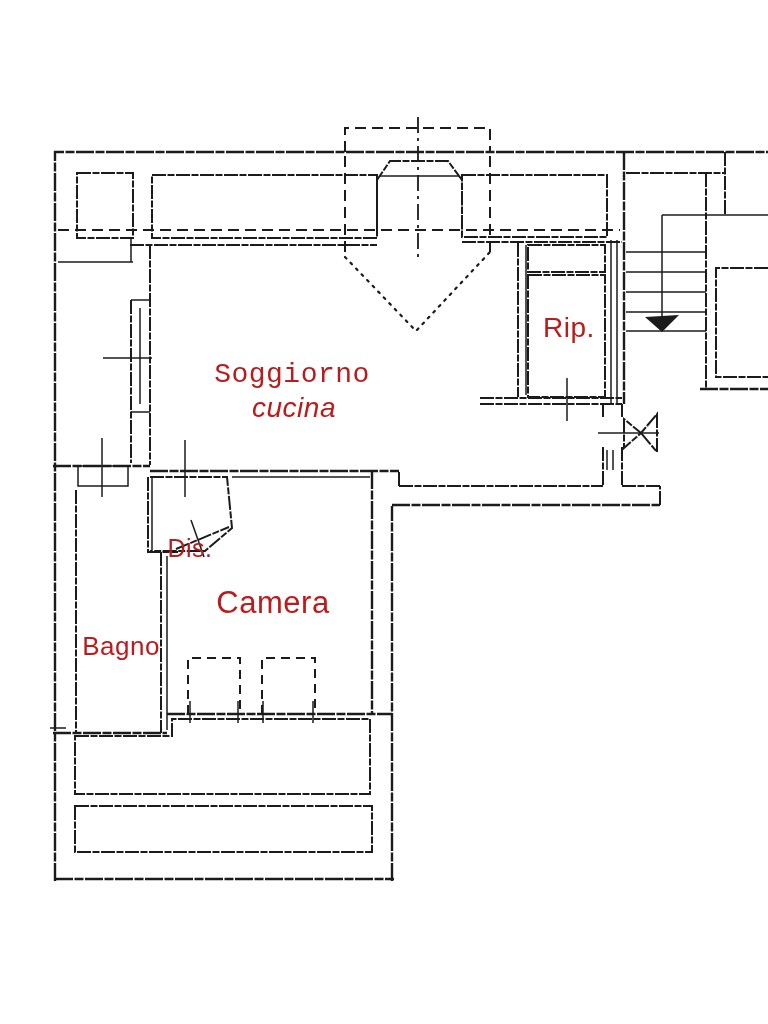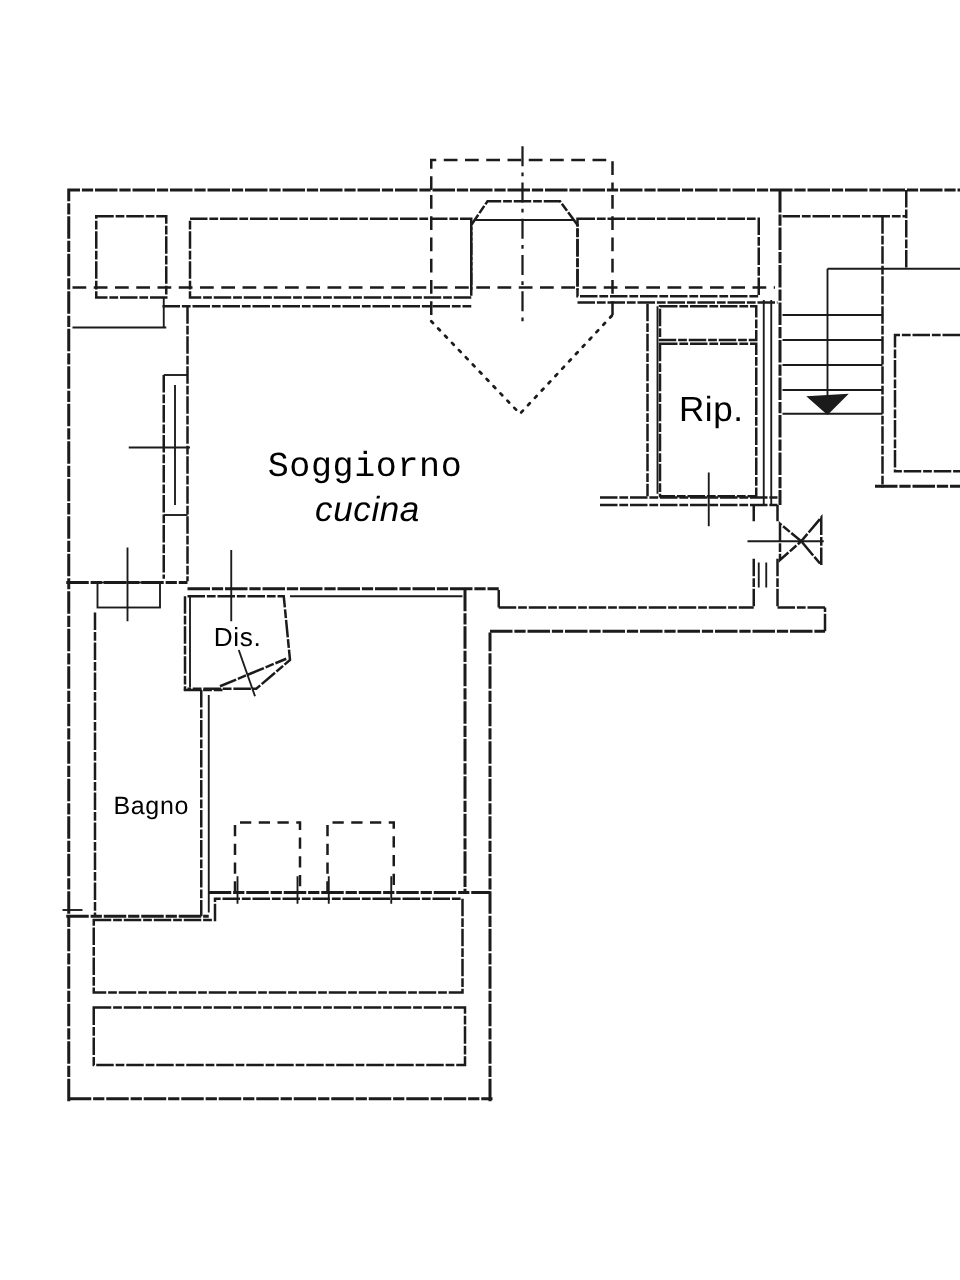--- a/index.html
+++ b/index.html
@@ -8,29 +8,29 @@
     width:768px;height:1024px;
     background:#ffffff;
     font-family:"Liberation Sans", sans-serif;
     overflow:hidden;
   }
   .plan svg{position:absolute;left:0;top:0;}
   .lbl{
     position:absolute;
     transform:translate(-50%,-50%);
     white-space:nowrap;
-    color:#000000;
+    color:#b91c1c;
     letter-spacing:0.5px;
     font-family:"Liberation Sans", sans-serif;
   }
   .lbl-soggiorno1,.lbl-soggiorno2{font-size:28px;}
   .lbl-rip{font-size:28px;}
-  .lbl-dis{font-size:21px;}
+  .lbl-dis{font-size:25px;margin-top:37px;}
   .lbl-camera{font-size:31px;}
-  .lbl-bagno{font-size:20px;}
+  .lbl-bagno{font-size:26px;}
   
   .w  {stroke:#1b1b1b;fill:none;stroke-width:2.4;stroke-dasharray:18 1.5 9 1.5;}
   .w2 {stroke:#1b1b1b;fill:none;stroke-width:2;stroke-dasharray:14 1.5 7 1.5;}
   .thin{stroke:#1b1b1b;fill:none;stroke-width:1.5;}
   .dash{stroke:#1b1b1b;fill:none;stroke-width:2;stroke-dasharray:11 6;}
   .dashdot{stroke:#1b1b1b;fill:none;stroke-width:1.8;stroke-dasharray:16 5 3 5;}
   .dot{stroke:#1b1b1b;fill:none;stroke-width:2.2;stroke-dasharray:2 6;stroke-linecap:round;}
   .furn{stroke:#1b1b1b;fill:none;stroke-width:2;stroke-dasharray:9 6;}
 </style>
 </head>
@@ -161,14 +161,15 @@
     <g>
       <path class="w2" d="M75,736 L172,736 L172,719 L370,719 L370,794 L75,794 Z"></path>
       <rect class="w2" x="75" y="806" width="297" height="46"></rect>
     </g>
   </svg>
 
   <div class="lbl lbl-soggiorno1" style="left:292px;top:374px;font-family:Liberation Mono, monospace;">Soggiorno</div>
   <div class="lbl lbl-soggiorno2" style="left:294px;top:408px;font-style:italic;">cucina</div>
   <div class="lbl lbl-rip" style="left:569px;top:328px;">Rip.</div>
   <div class="lbl lbl-dis" style="left:190px;top:511px;">Dis.</div>
+  <div class="lbl lbl-camera" style="left:273px;top:603px;">Camera</div>
   <div class="lbl lbl-bagno" style="left:121px;top:646px;">Bagno</div>
 </div>
 
 </body></html>

